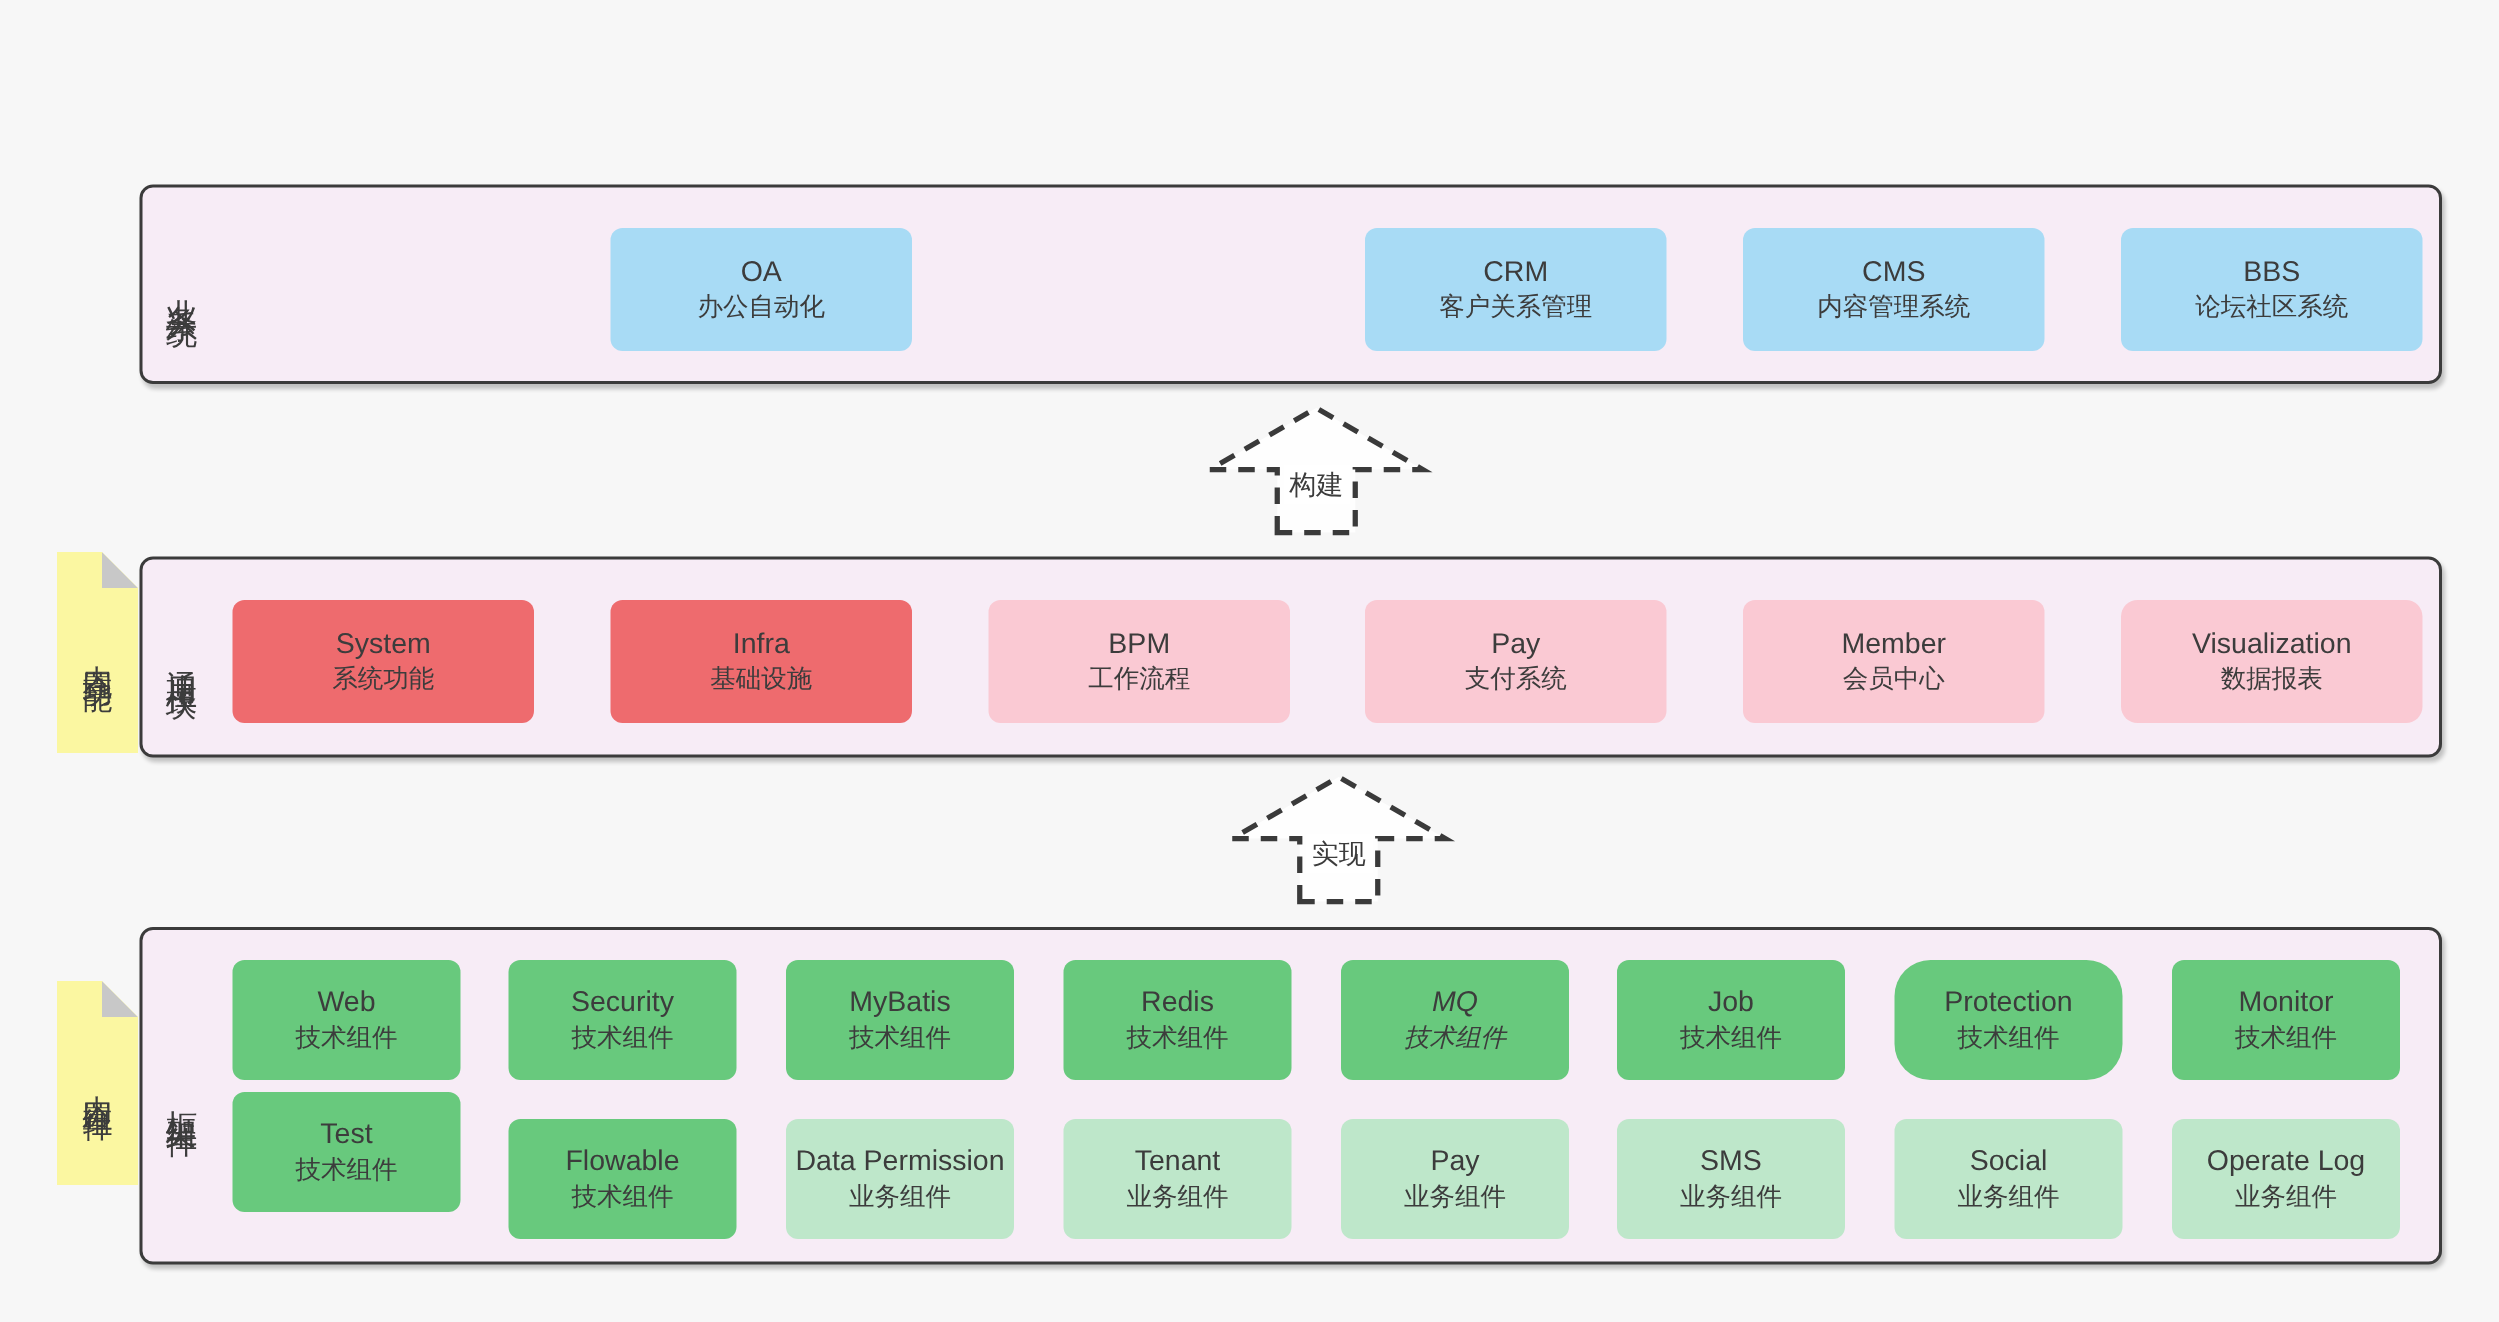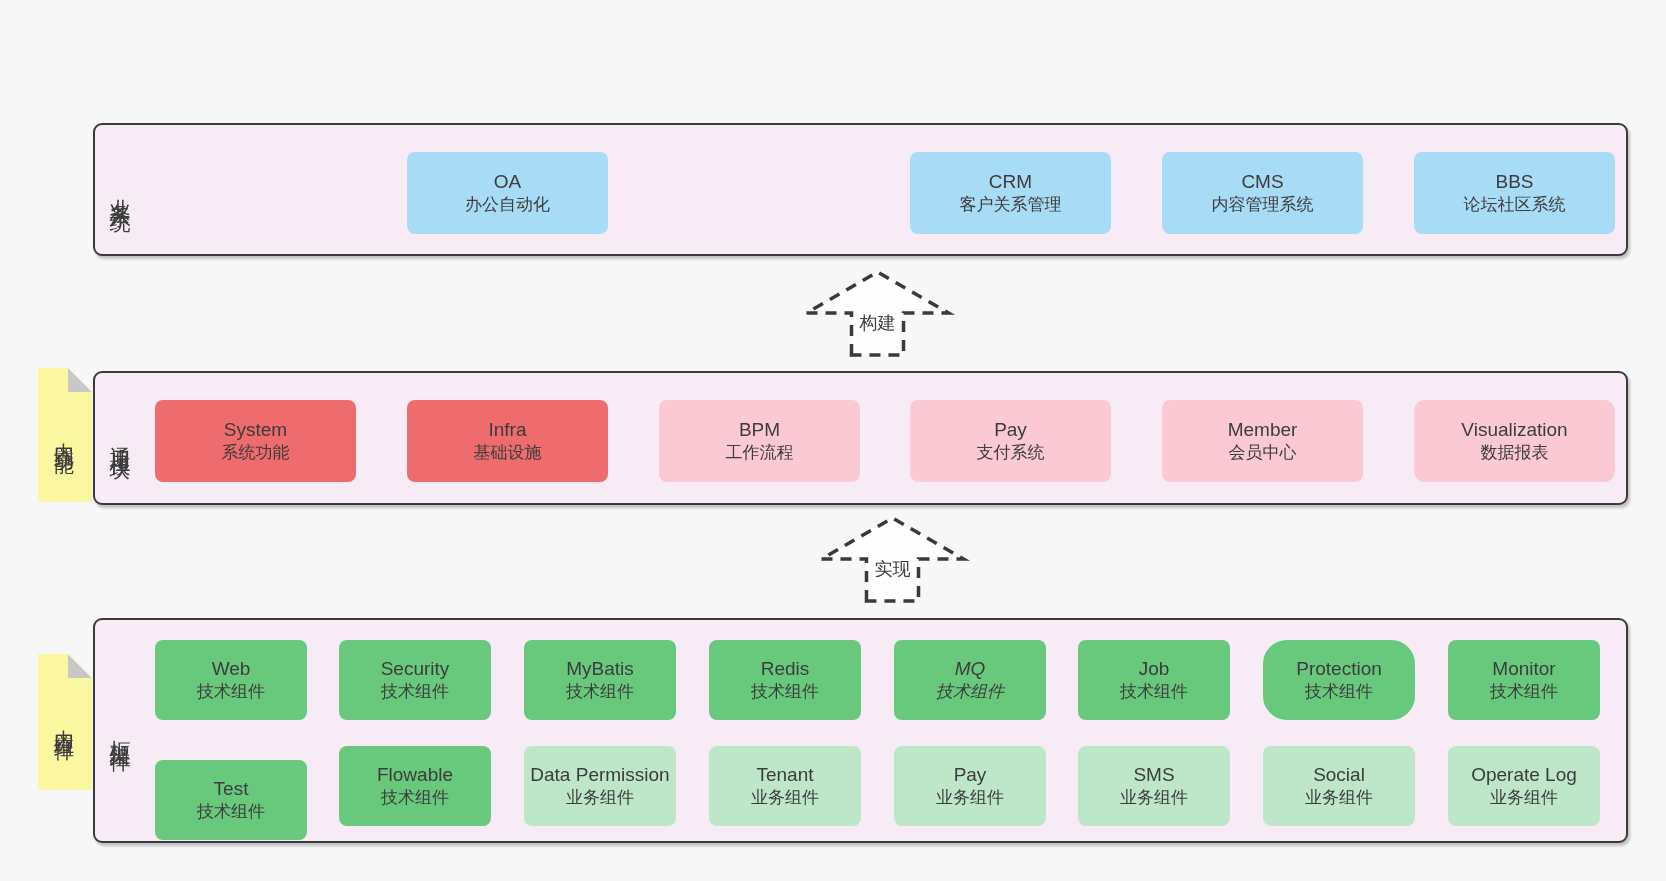--- a/index.html
+++ b/index.html
@@ -199,21 +199,21 @@
     </div>
     <div class="node small green" style="left:1168px;top:20px;border-radius:24px;">
       <div class="box-name">Protection</div>
       <div class="box-sub">技术组件</div>
     </div>
     <div class="node small green" style="left:1353px;top:20px;">
       <div class="box-name">Monitor</div>
       <div class="box-sub">技术组件</div>
     </div>
 
-    <div class="node small green" style="left:60px;top:140px;">
+    <div class="node small green" style="left:60px;top:108px;">
       <div class="box-name">Test</div>
       <div class="box-sub">技术组件</div>
     </div>
     <div class="node small green" style="left:244px;top:126px;">
       <div class="box-name">Flowable</div>
       <div class="box-sub">技术组件</div>
     </div>
     <div class="node small green-light" style="left:429px;top:126px;">
       <div class="box-name">Data Permission</div>
       <div class="box-sub">业务组件</div>

